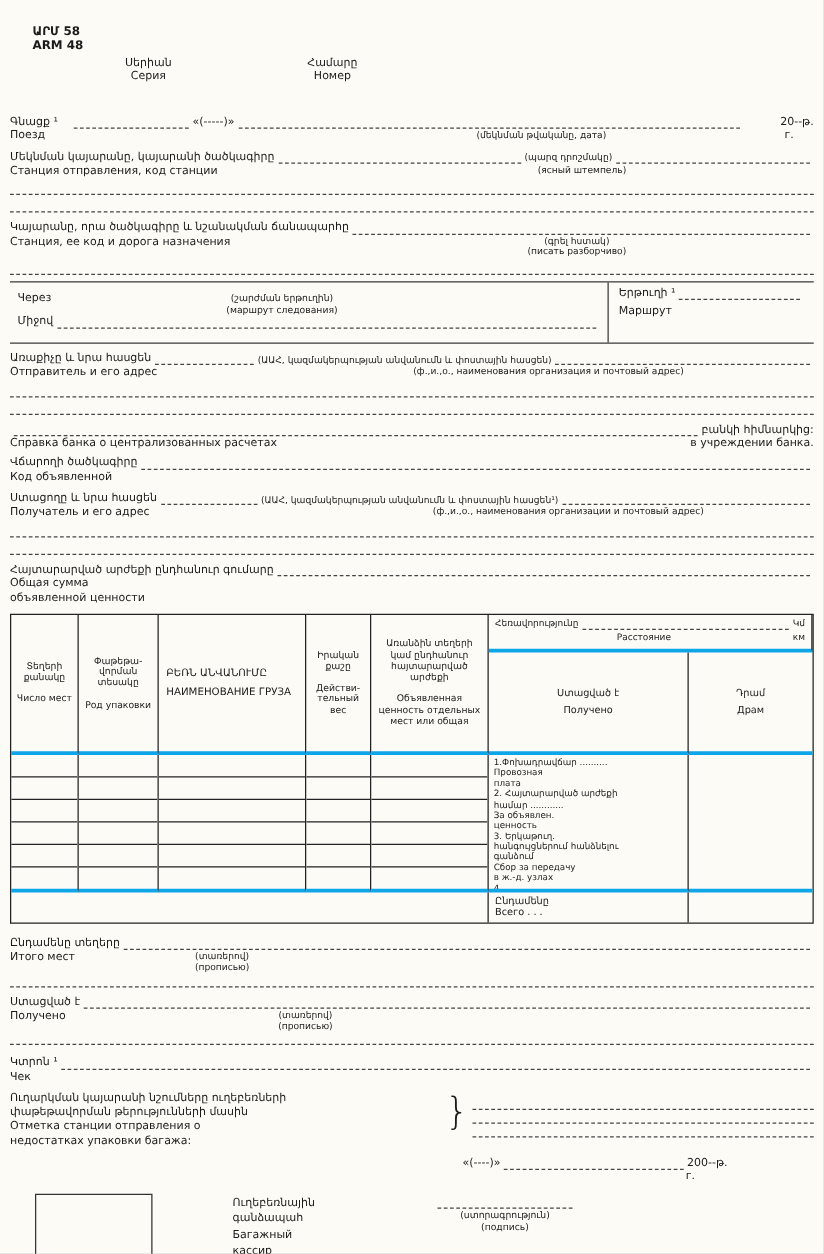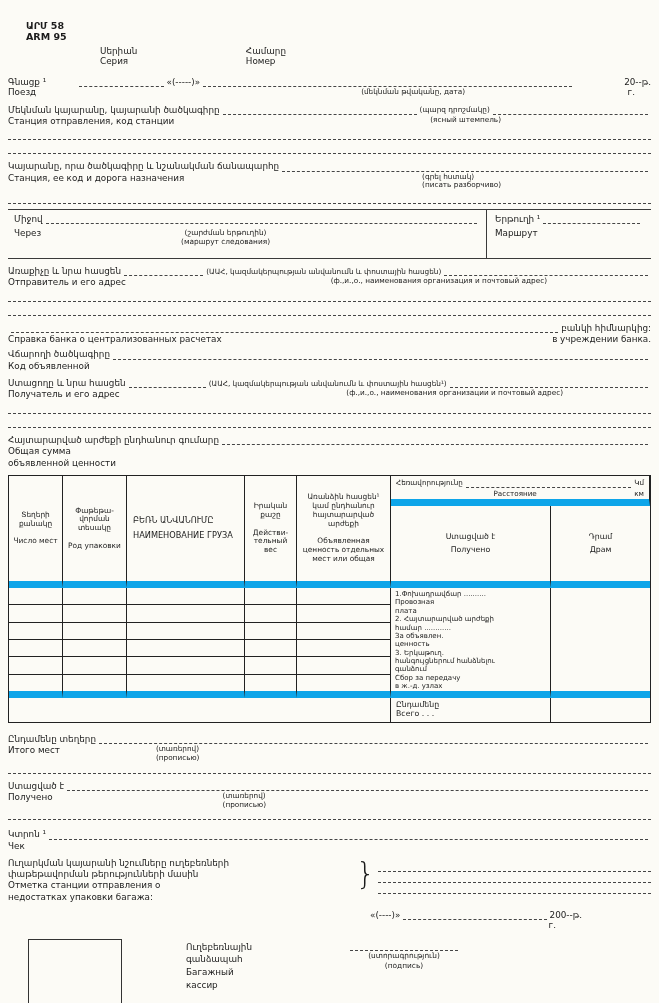--- a/index.html
+++ b/index.html
@@ -2,50 +2,50 @@
 <html><head>
 <meta charset="utf-8">
 <style>
 *{margin:0;padding:0;box-sizing:border-box}
 body{background:#8f8f8f}
 #page{width:659px;height:1003px;margin:0 auto;background:#fcfbf6;color:#1b1b1b;
   font-family:"DejaVu Sans",sans-serif;font-size:8.8px;line-height:1.18;
   padding:8px 8px 0;overflow:hidden;position:relative}
 .b{font-weight:bold}.it{}
 .sm{font-size:7.3px}
-.stack{display:inline-block;}
+.stack{display:inline-block;text-align:center}
 .row{display:flex;align-items:flex-end}
 .row>span,.r2>span{white-space:nowrap}
 .d{flex:1;border-bottom:1px dashed #454545;height:9px;margin:0 3px;min-width:10px}
 .wl{border-bottom:1px dashed #454545;height:14px}
 
 .hdr{display:flex;align-items:flex-start}
 .hdr-code{width:86px;padding:12px 0 0 18px;font-size:9.5px}
 .hdr-title{flex:1;text-align:center;font-weight:bold;font-size:9.8px;letter-spacing:.4px;line-height:1.22}
 .hdr-right{width:218px;display:flex;justify-content:space-between;padding:38px 26px 0 6px}
 
-.train{display:grid;grid-template-columns:48px 1fr 56px;column-gap:20px;margin-top:10px}
+.train{display:grid;grid-template-columns:48px 1fr 56px;column-gap:0;margin-top:26px}
 .tmid{display:flex;align-items:flex-end}
 .d2{flex:.55}.d3{flex:2.4}
 .tnote{text-align:right;margin-right:110px;padding-top:1px}
 .tyear{text-align:right}
 .tg{text-align:right;padding-right:16px}
 
 .f{margin-top:7px}
 .r2{display:flex;margin-top:1px}
 .sp{flex:1}
 
 .via{margin-top:5px;border-top:1px solid #3a3a3a;border-bottom:1px solid #3a3a3a;display:flex;height:50px}
 .via-l{flex:1;border-right:1px solid #3a3a3a;padding:4px 6px 3px}
 .via-r{width:164px;padding:4px 8px 3px}
 .vnotes{font-size:7.4px;text-align:center;line-height:1.25}
 
 .tbl{margin-top:7px;display:grid;grid-template-columns:54px 64px 118px 52px 94px 160px 1fr;
   grid-template-rows:30px 82px 110px 24px;border:1.3px solid #222}
-.tc{border-right:1px solid #222;border-bottom:7px solid #0ea5e9;font-size:7.4px;padding:2px 3px;overflow:hidden}
+.tc{border-right:1px solid #222;border-bottom:3px solid #0ea5e9;font-size:7.4px;padding:2px 3px;overflow:hidden}
 .hc{display:flex;flex-direction:column;justify-content:center;align-items:center;text-align:center;gap:9px}
 .h1,.h2,.h4,.h5{grid-row:1/3}
 .h3{grid-row:1/3;align-items:flex-start;text-align:left;font-size:8.2px;gap:6px;justify-content:center;padding-left:6px}
 .hd{grid-column:6/8;grid-row:1;display:block;padding:3px 5px;font-size:7.2px}
 .hr1{display:flex;align-items:flex-end}
 .hr2{display:flex;margin-top:2px}
 .hr2 .mid{flex:1;text-align:center}
 .hrecv{grid-column:6;grid-row:2;gap:4px;font-size:7.8px}
 .hdram{grid-column:7;grid-row:2;border-right:none;gap:4px;font-size:7.8px}
 .tb{display:flex;flex-direction:column;padding:0}
@@ -77,21 +77,21 @@
 .signcol div{line-height:1.35}
 </style>
 </head>
 <body>
 
 <div id="page">
 
   <div class="hdr">
     <div class="hdr-code b">
       <div>ԱՐՄ 58</div>
-      <div>ARM 95</div>
+      <div>ARM 48</div>
     </div>
     <div class="hdr-right">
       <div class="stack">
         <div>Սերիան</div>
         <div>Серия</div>
       </div>
       <div class="stack">
         <div>Համարը</div>
         <div>Номер</div>
       </div>
@@ -140,32 +140,32 @@
         <span style="display:block">(գրել հստակ)</span>
         <span style="display:block">(писать разборчиво)</span>
       </span>
       <span style="width:150px"></span>
     </div>
   </div>
   <div class="wl"></div>
 
   <div class="via">
     <div class="via-l">
-      <div class="row">
-        <span>Միջով</span>
-        <span class="d"></span>
-      </div>
       <div class="row" style="margin-top:4px;align-items:flex-start">
         <span>Через</span>
         <span class="sp vnotes">
           <span style="display:block">(շարժման երթուղին)</span>
           <span style="display:block">(маршрут следования)</span>
         </span>
         <span style="width:70px"></span>
       </div>
+      <div class="row">
+        <span>Միջով</span>
+        <span class="d"></span>
+      </div>
     </div>
     <div class="via-r">
       <div class="row">
         <span>Երթուղի ¹</span>
         <span class="d"></span>
       </div>
       <div style="margin-top:4px">Маршрут</div>
     </div>
   </div>
 
@@ -249,21 +249,21 @@
     </div>
     <div class="tc hc h3">
       <div>ԲԵՌՆ ԱՆՎԱՆՈՒՄԸ</div>
       <div>НАИМЕНОВАНИЕ ГРУЗА</div>
     </div>
     <div class="tc hc h4">
       <div>Իրական քաշը</div>
       <div>Действи- тельный вес</div>
     </div>
     <div class="tc hc h5">
-      <div>Առանձին հասցեն¹ կամ ընդհանուր հայտարարված արժեքի</div>
+      <div>Առանձին տեղերի կամ ընդհանուր հայտարարված արժեքի</div>
       <div>Объявленная ценность отдельных мест или общая</div>
     </div>
     <div class="tc hd">
       <div class="hr1">
         <span>Հեռավորությունը</span>
         <span class="d"></span>
         <span>Կմ</span>
       </div>
       <div class="hr2">
         <span class="mid">Расстояние</span>

